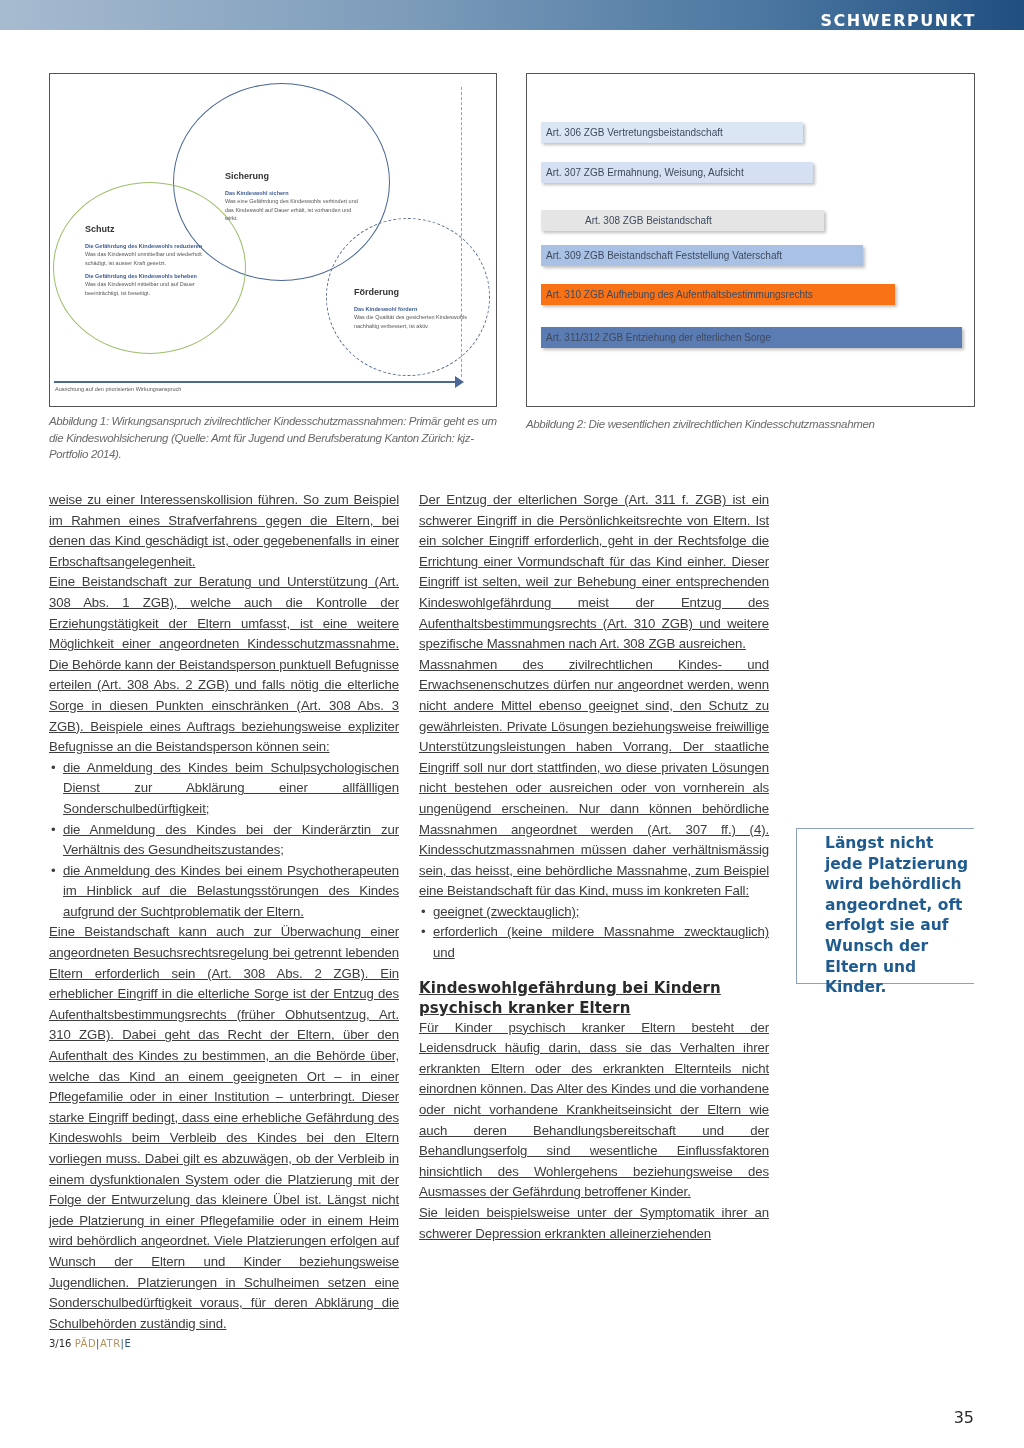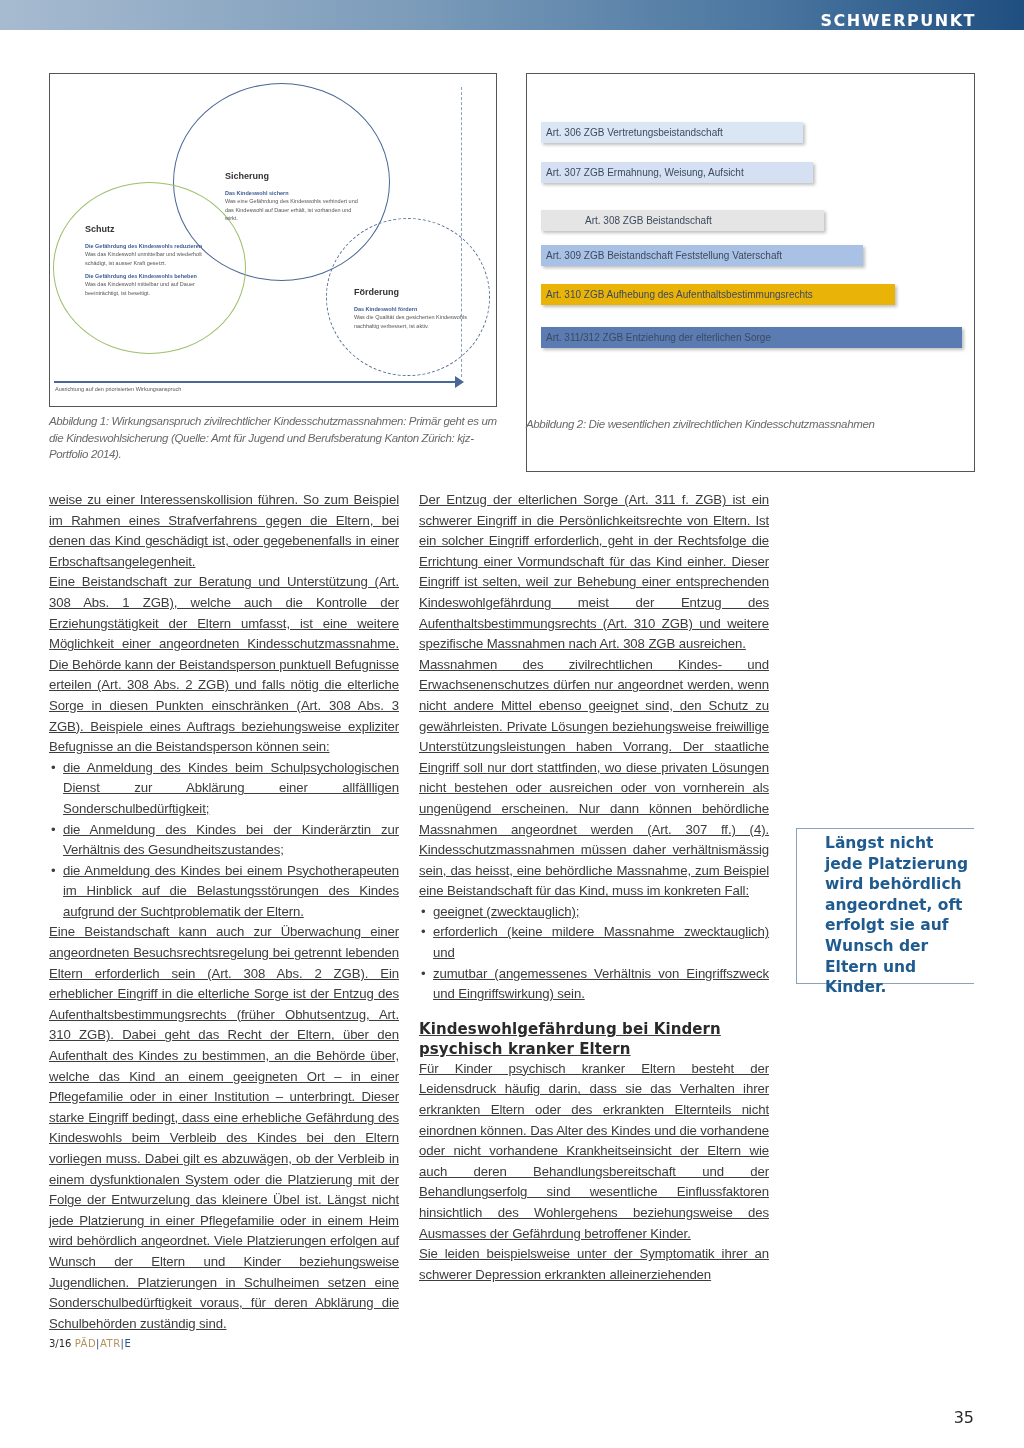--- a/index.html
+++ b/index.html
@@ -13,21 +13,21 @@
   .top-banner .section {
     position: absolute; right: 48px; top: 11px;
     color: #ffffff; font-family: "DejaVu Sans", sans-serif; font-weight: bold;
     font-size: 16px; letter-spacing: 1.5px; line-height: 20px;
   }
 
   .figure-box {
     position: absolute; border: 1px solid #555; background: #fff;
   }
   #fig1 { left: 49px; top: 73px; width: 448px; height: 334px; }
-  #fig2 { left: 526px; top: 73px; width: 449px; height: 399px; }
+  #fig2 { left: 526px; top: 73px; width: 449px; height: 334px; }
 
   .caption {
     position: absolute; font-family: "Liberation Sans Narrow", "Liberation Sans", sans-serif;
     font-style: italic; font-size: 11.5px; line-height: 16.5px; color: #6a6a6a;
     letter-spacing: -0.35px;
   }
   #cap1 { left: 49px; top: 413px; width: 450px; }
   #cap2 { left: 526px; top: 416px; width: 450px; }
 
   
@@ -132,21 +132,21 @@
   <div class="diag-arrowhead"></div>
   <div class="diag-axis-label">Ausrichtung auf den priorisierten Wirkungsanspruch</div>
 </div>
 <div class="caption" id="cap1">Abbildung 1: Wirkungsanspruch zivilrechtlicher Kindesschutzmassnahmen: Primär geht es um die Kindeswohlsicherung (Quelle: Amt für Jugend und Berufsberatung Kanton Zürich: kjz-Portfolio 2014).</div>
 
 <div class="figure-box" id="fig2">
   <div class="bar" style="top: 48px; width: 262px; background: rgb(219, 230, 244);">Art. 306  ZGB Vertretungsbeistandschaft</div>
   <div class="bar" style="top: 88px; width: 272px; background: rgb(213, 225, 242);">Art. 307  ZGB Ermahnung, Weisung, Aufsicht</div>
   <div class="bar" style="top: 136px; width: 283px; background: #e5e5e5; padding-left: 44px;">Art. 308  ZGB Beistandschaft</div>
   <div class="bar" style="top: 171px; width: 322px; background: rgb(169, 193, 229);">Art. 309  ZGB Beistandschaft Feststellung Vaterschaft</div>
-  <div class="bar" style="top: 210px; width: 354px; background: #eab308;">Art. 310  ZGB Aufhebung des Aufenthaltsbestimmungsrechts</div>
+  <div class="bar" style="top: 210px; width: 354px; background: #f97316;">Art. 310  ZGB Aufhebung des Aufenthaltsbestimmungsrechts</div>
   <div class="bar" style="top: 253px; width: 421px; background: rgb(91, 123, 179);">Art. 311/312  ZGB Entziehung der elterlichen Sorge</div>
 </div>
 <div class="caption" id="cap2">Abbildung 2: Die wesentlichen zivilrechtlichen Kindesschutzmassnahmen</div>
 
 <div class="col" id="col-left">
   <p>weise zu einer Interessenskollision führen. So zum Beispiel im Rahmen eines Strafverfahrens gegen die Eltern, bei denen das Kind geschädigt ist, oder gegebenenfalls in einer Erbschaftsangelegenheit.</p>
   <p>Eine Beistandschaft zur Beratung und Unterstützung (Art. 308 Abs. 1 ZGB), welche auch die Kontrolle der Erziehungstätigkeit der Eltern umfasst, ist eine weitere Möglichkeit einer angeordneten Kindesschutzmassnahme. Die Behörde kann der Beistandsperson punktuell Befugnisse erteilen (Art. 308 Abs. 2 ZGB) und falls nötig die elterliche Sorge in diesen Punkten einschränken (Art. 308 Abs. 3 ZGB). Beispiele eines Auftrags beziehungsweise expliziter Befugnisse an die Beistandsperson können sein:</p>
   <ul>
     <li>die Anmeldung des Kindes beim Schulpsychologischen Dienst zur Abklärung einer allfällligen Sonderschulbedürftigkeit;</li>
     <li>die Anmeldung des Kindes bei der Kinderärztin zur Verhältnis des Gesundheitszustandes;</li>
@@ -154,21 +154,20 @@
   </ul>
   <p>Eine Beistandschaft kann auch zur Überwachung einer angeordneten Besuchsrechtsregelung bei getrennt lebenden Eltern erforderlich sein (Art. 308 Abs. 2 ZGB). Ein erheblicher Eingriff in die elterliche Sorge ist der Entzug des Aufenthaltsbestimmungsrechts (früher Obhutsentzug, Art. 310 ZGB). Dabei geht das Recht der Eltern, über den Aufenthalt des Kindes zu bestimmen, an die Behörde über, welche das Kind an einem geeigneten Ort – in einer Pflegefamilie oder in einer Institution – unterbringt. Dieser starke Eingriff bedingt, dass eine erhebliche Gefährdung des Kindeswohls beim Verbleib des Kindes bei den Eltern vorliegen muss. Dabei gilt es abzuwägen, ob der Verbleib in einem dysfunktionalen System oder die Platzierung mit der Folge der Entwurzelung das kleinere Übel ist. Längst nicht jede Platzierung in einer Pflegefamilie oder in einem Heim wird behördlich angeordnet. Viele Platzierungen erfolgen auf Wunsch der Eltern und Kinder beziehungsweise Jugendlichen. Platzierungen in Schulheimen setzen eine Sonderschulbedürftigkeit voraus, für deren Abklärung die Schulbehörden zuständig sind.</p>
 </div>
 
 <div class="col" id="col-mid">
   <p>Der Entzug der elterlichen Sorge (Art. 311 f. ZGB) ist ein schwerer Eingriff in die Persönlichkeitsrechte von Eltern. Ist ein solcher Eingriff erforderlich, geht in der Rechtsfolge die Errichtung einer Vormundschaft für das Kind einher. Dieser Eingriff ist selten, weil zur Behebung einer entsprechenden Kindeswohlgefährdung meist der Entzug des Aufenthaltsbestimmungsrechts (Art. 310 ZGB) und weitere spezifische Massnahmen nach Art. 308 ZGB ausreichen.</p>
   <p>Massnahmen des zivilrechtlichen Kindes- und Erwachsenenschutzes dürfen nur angeordnet werden, wenn nicht andere Mittel ebenso geeignet sind, den Schutz zu gewährleisten. Private Lösungen beziehungsweise freiwillige Unterstützungsleistungen haben Vorrang. Der staatliche Eingriff soll nur dort stattfinden, wo diese privaten Lösungen nicht bestehen oder ausreichen oder von vornherein als ungenügend erscheinen. Nur dann können behördliche Massnahmen angeordnet werden (Art. 307 ff.) (4). Kindesschutzmassnahmen müssen daher verhältnismässig sein, das heisst, eine behördliche Massnahme, zum Beispiel eine Beistandschaft für das Kind, muss im konkreten Fall:</p>
   <ul>
     <li>geeignet (zwecktauglich);</li>
     <li>erforderlich (keine mildere Massnahme zwecktauglich) und</li>
-    <li>zumutbar (angemessenes Verhältnis von Eingriffszweck und Eingriffswirkung) sein.</li>
   </ul>
   <h2>Kindeswohlgefährdung bei Kindern psychisch kranker Eltern</h2>
   <p>Für Kinder psychisch kranker Eltern besteht der Leidensdruck häufig darin, dass sie das Verhalten ihrer erkrankten Eltern oder des erkrankten Elternteils nicht einordnen können. Das Alter des Kindes und die vorhandene oder nicht vorhandene Krankheitseinsicht der Eltern wie auch deren Behandlungsbereitschaft und der Behandlungserfolg sind wesentliche Einflussfaktoren hinsichtlich des Wohlergehens beziehungsweise des Ausmasses der Gefährdung betroffener Kinder.</p>
   <p>Sie leiden beispielsweise unter der Symptomatik ihrer an schwerer Depression erkrankten alleinerziehenden</p>
 </div>
 
 <div class="pullquote">Längst nicht jede Platzierung wird behördlich angeordnet, oft erfolgt sie auf Wunsch der Eltern und Kinder.</div>
 
 <div class="footer-issue">
   <span>3/16</span>

